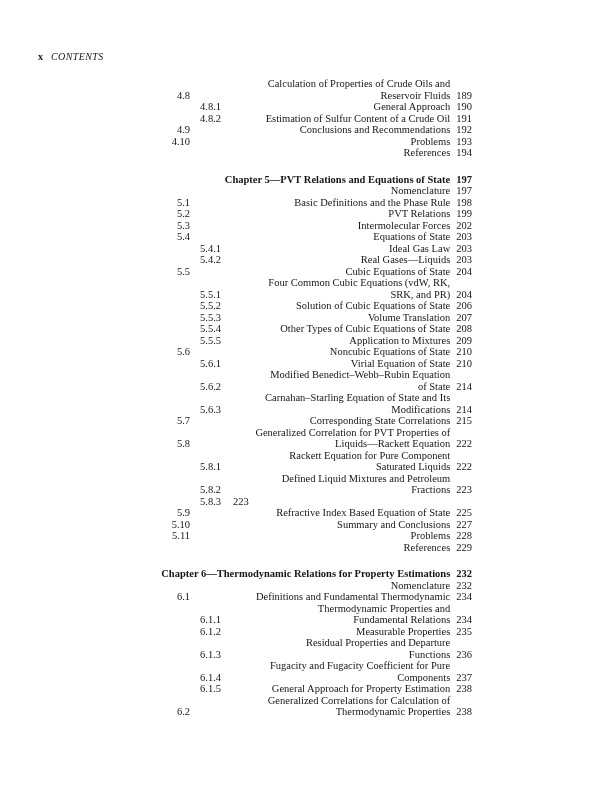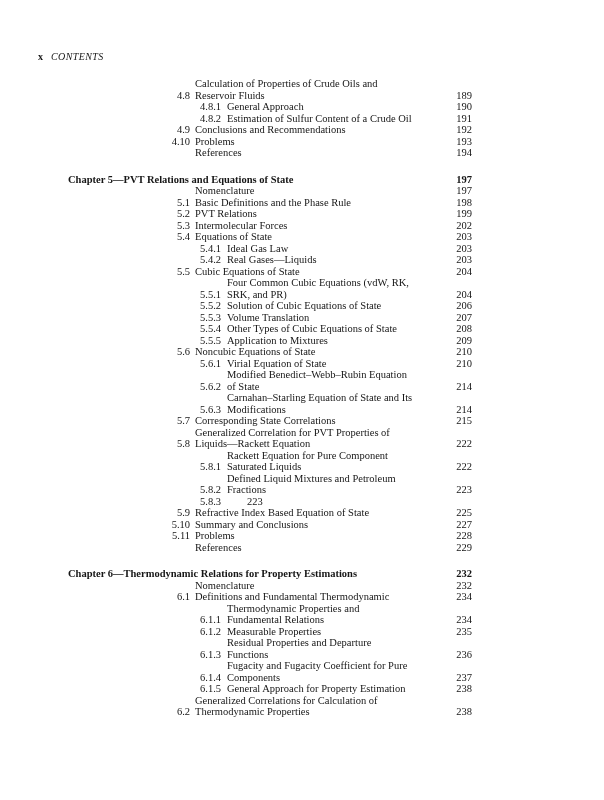--- a/index.html
+++ b/index.html
@@ -33,22 +33,22 @@
     font-size: 10.5px;
   }
   .block + .block { margin-top: 15px; }
 
   .row {
     display: flex;
     align-items: flex-end;
     line-height: 11.5px;
   }
   .row .line { line-height: 11.5px; }
-  .row .text { flex: 1 1 auto; min-width: 0; }
-  .row .pageno { flex: 0 0 auto; margin-left: 20px; text-align: right; }
+  .row .text { flex: 1 1 auto; min-width: 0; text-align: right; }
+  .row .pageno { flex: 0 0 auto; margin-left: 6px; text-align: right; }
 
   .row.chapter { padding-left: 68px; font-weight: bold; font-family: Liberation Serif, serif; }
   .row.plain   { padding-left: 195px; }
 
   .row.section { padding-left: 160px; }
   .row.section .num {
     flex: 0 0 auto; width: 30px; text-align: right; margin-right: 5px;
   }
 
   .row.subsection { padding-left: 200px; }

